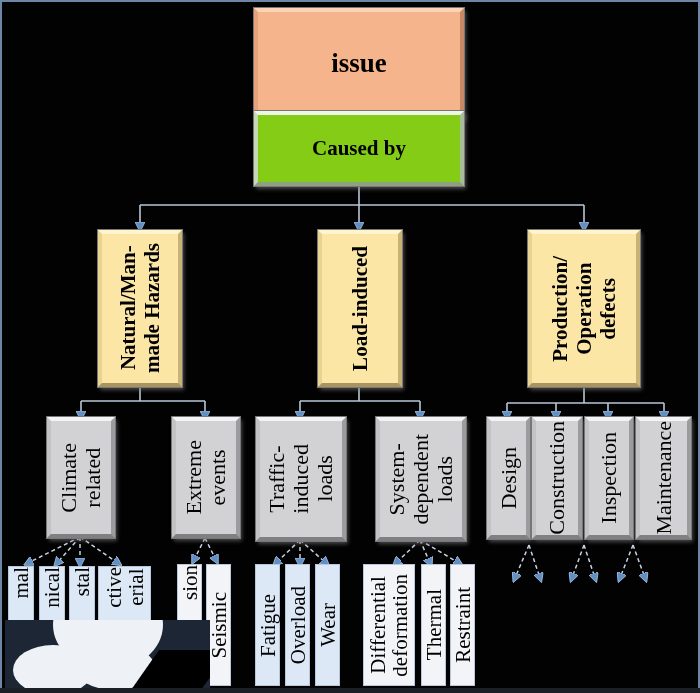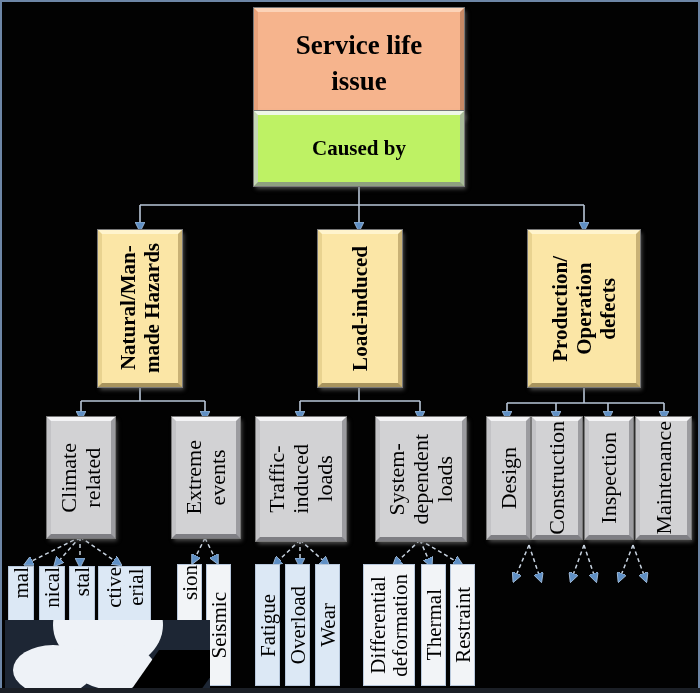--- a/index.html
+++ b/index.html
@@ -3,21 +3,21 @@
 <meta charset="utf-8">
 <style>
   html, body { margin:0; padding:0; background:#000; }
   body { width:700px; height:693px; position:relative; overflow:hidden; font-family:"Liberation Serif", serif; }
   .frame { position:absolute; left:0; top:0; width:696px; height:686px; border:2px solid #6d86a6; background:#020202; }
   .bottom-bar { position:absolute; left:0; top:688px; width:700px; height:5px; background:#1b1f26; }
   svg.links { position:absolute; left:0; top:0; width:700px; height:693px; pointer-events:none; }
   .box { position:absolute; box-sizing:border-box; display:flex; align-items:center; justify-content:center; text-align:center; color:#000; }
   .bevel { border:4px solid; box-shadow: 0 0 0 1px #777, 2px 3px 4px rgba(120,120,120,0.6); }
   .orange { background:#f6b48d; border-color:#fcd3b8 #c88a66 #a06a4c #e7a27b; }
-  .green  { background:#bef264; border-color:#eef7e6 #a9bc99 #8ea07f #c6d8b5; }
+  .green  { background:#84cc16; border-color:#eef7e6 #a9bc99 #8ea07f #c6d8b5; }
   .yellow { background:#fbe6a6; border-color:#fff4cd #c9b276 #a8945e #e9d390; }
   .grey   { background:#d2d2d4; border-color:#f3f3f5 #9c9ca0 #7f7f84 #c3c3c6; }
   .leaf   { background:#dce8f5; border:1px solid #b8c8dc; }
   .t-big { font-weight:bold; font-size:27px; line-height:36px; }
   .t-mid { font-weight:bold; font-size:21px; line-height:27px; }
   .vert { writing-mode:vertical-rl; transform:rotate(180deg); white-space:nowrap; }
   .t-yel { font-weight:bold; font-size:21px; line-height:24px; }
   .t-grey { font-size:22px; line-height:24px; }
   .t-leaf { font-size:21px; line-height:22px; }
   .overlay { position:absolute; left:5px; top:620px; width:205px; height:68px; background:#1d2634; overflow:hidden; }
@@ -75,21 +75,20 @@
     <line x1="529" y1="545" x2="515" y2="578" marker-end="url(#ah)"></line>
     <line x1="529" y1="545" x2="540" y2="578" marker-end="url(#ah)"></line>
     <line x1="584" y1="545" x2="572" y2="578" marker-end="url(#ah)"></line>
     <line x1="584" y1="545" x2="595" y2="578" marker-end="url(#ah)"></line>
     <line x1="633" y1="545" x2="620" y2="578" marker-end="url(#ah)"></line>
     <line x1="633" y1="545" x2="645" y2="578" marker-end="url(#ah)"></line>
   </g>
 </svg>
 
 <div class="box bevel orange t-big" style="left:254px;top:8px;width:210px;height:110px;flex-direction:column;">
-  <span>Service life</span>
   <span>issue</span>
 </div>
 
 <div class="box bevel green t-mid" style="left:254px;top:111px;width:210px;height:75px;flex-direction:column;">
   <span>Caused by</span>
 </div>
 
 <div class="box bevel yellow" style="left:98px;top:230px;width:84px;height:157px;">
   <div class="vert t-yel">
     <div>Natural/Man-</div>

